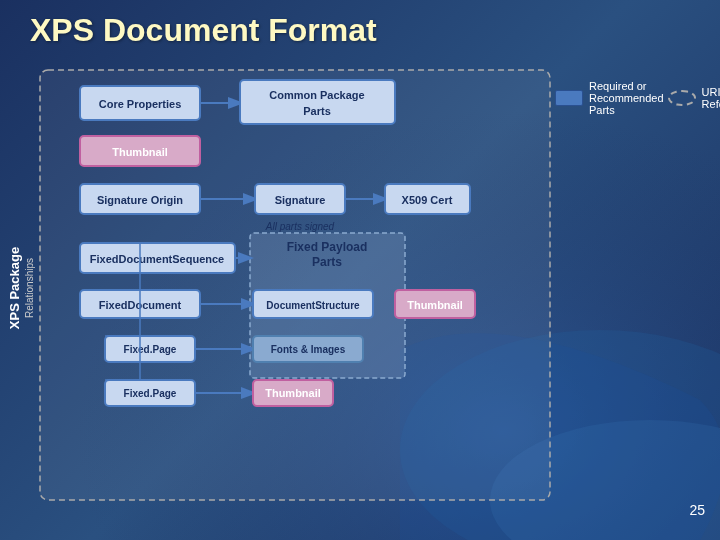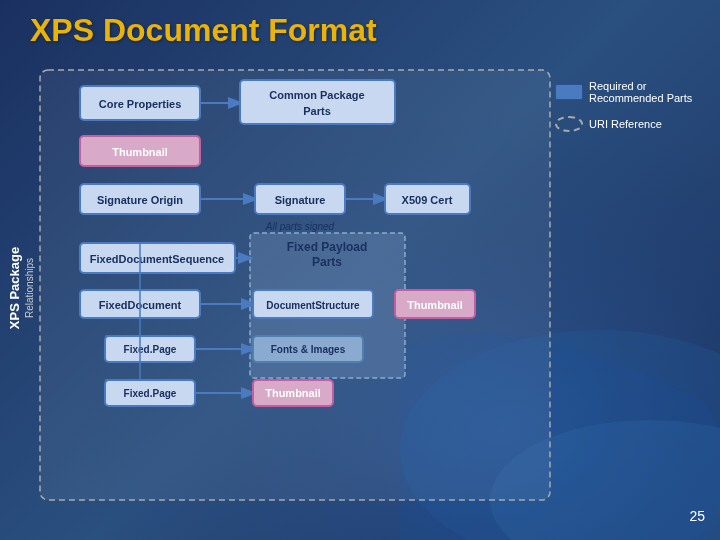--- a/index.html
+++ b/index.html
@@ -18,33 +18,33 @@
       inset: 0;
       background: linear-gradient(135deg, #1a3060 0%, #2a5080 50%, #1a3060 100%);
     }
 
     .title {
       position: absolute;
       top: 12px;
       left: 30px;
       font-size: 32px;
       font-weight: bold;
-      color: #eab308;
+      color: #fef9c3;
       text-shadow: 1px 1px 3px rgba(0,0,0,0.4);
     }
 
     
     .legend {
       position: absolute;
       right: 20px;
       top: 80px;
       width: 145px;
       display: flex;
-      flex-direction: column;
-      gap: 12px;
+      flex-direction: row;
+      gap: 4px;
     }
 
     .legend-item {
       display: flex;
       align-items: center;
       gap: 6px;
       font-size: 11px;
       color: #fff;
     }
 
@@ -85,21 +85,21 @@
       border: 2px dashed #aaa;
       flex-shrink: 0;
       display: flex;
       align-items: center;
       justify-content: center;
     }
 
     
     .page-num {
       position: absolute;
-      bottom: 16px;
+      bottom: 22px;
       right: 15px;
       color: #fff;
       font-size: 14px;
     }
   </style>
 </head>
 <body>
 
 <div class="bg-overlay"></div>
 

